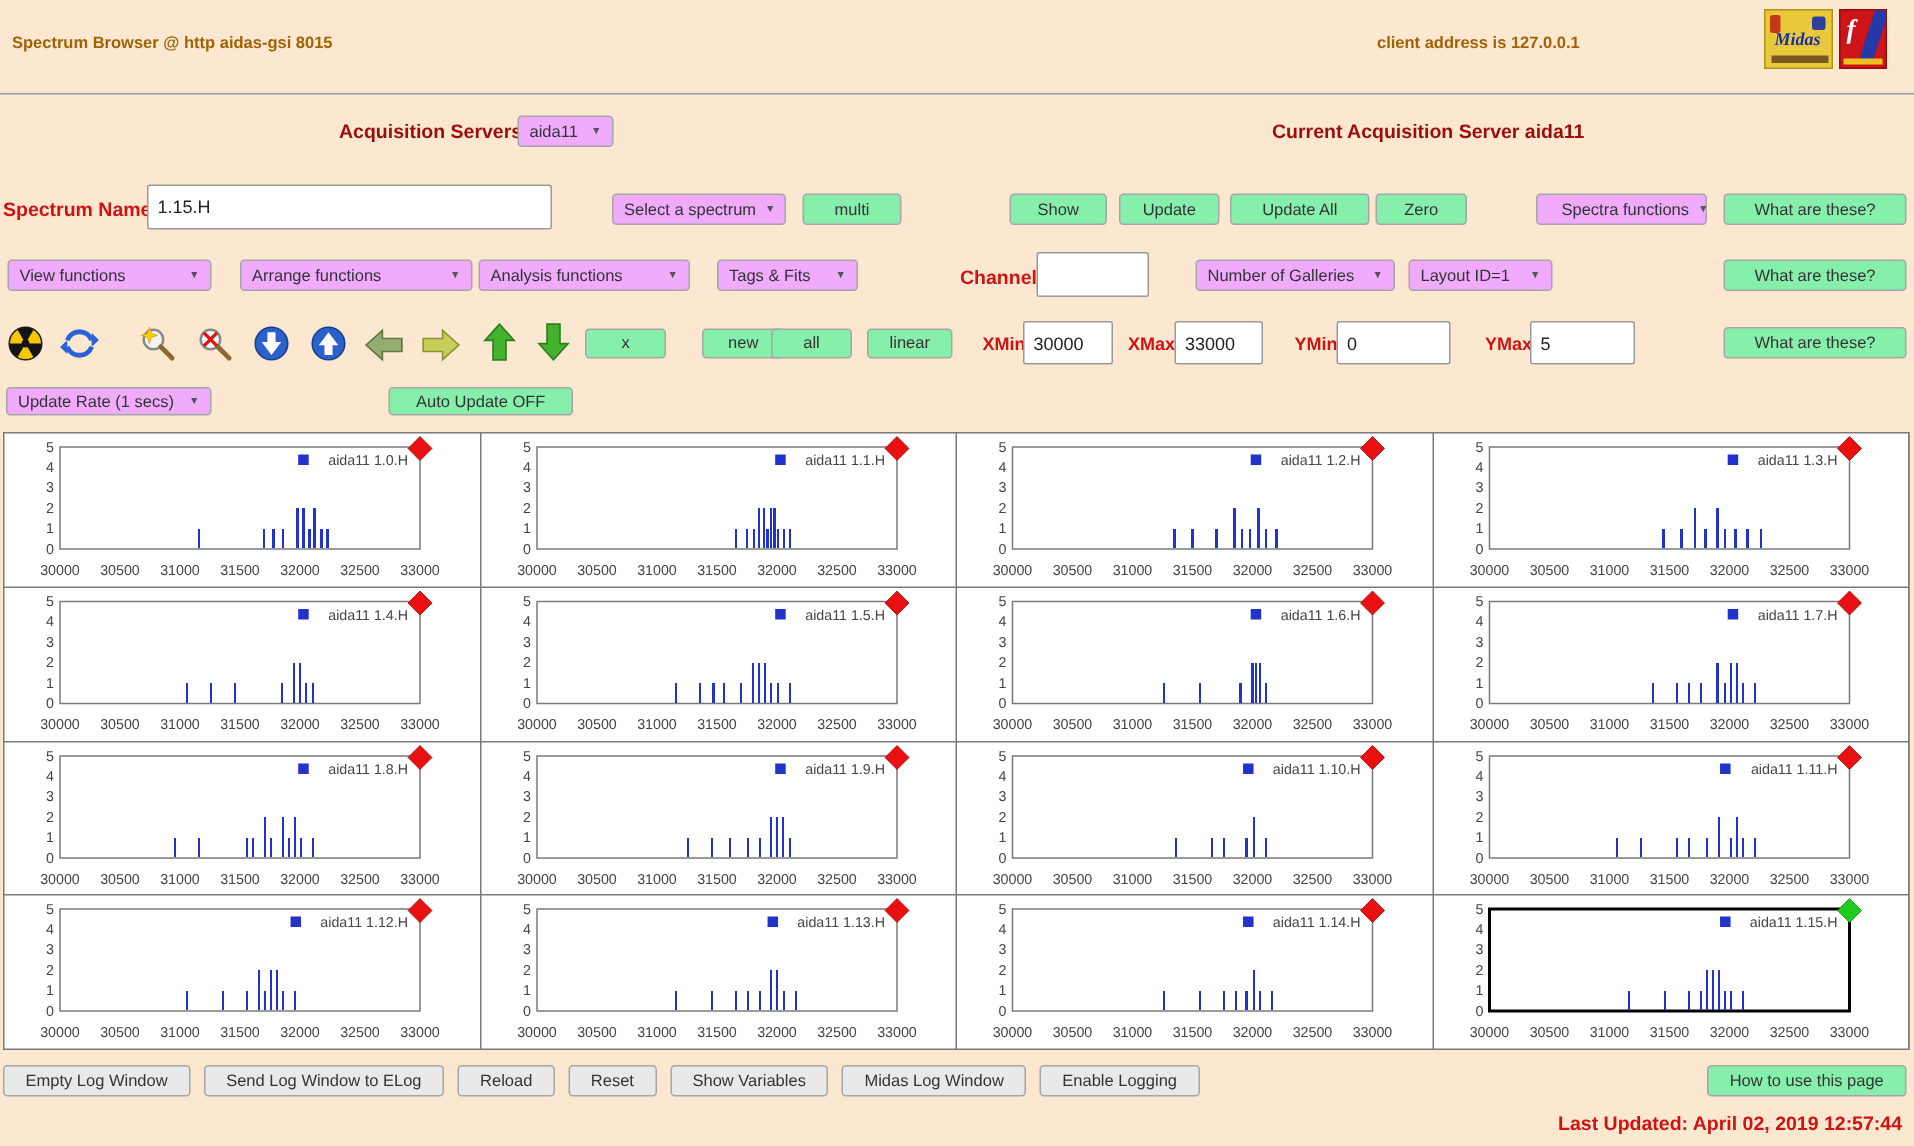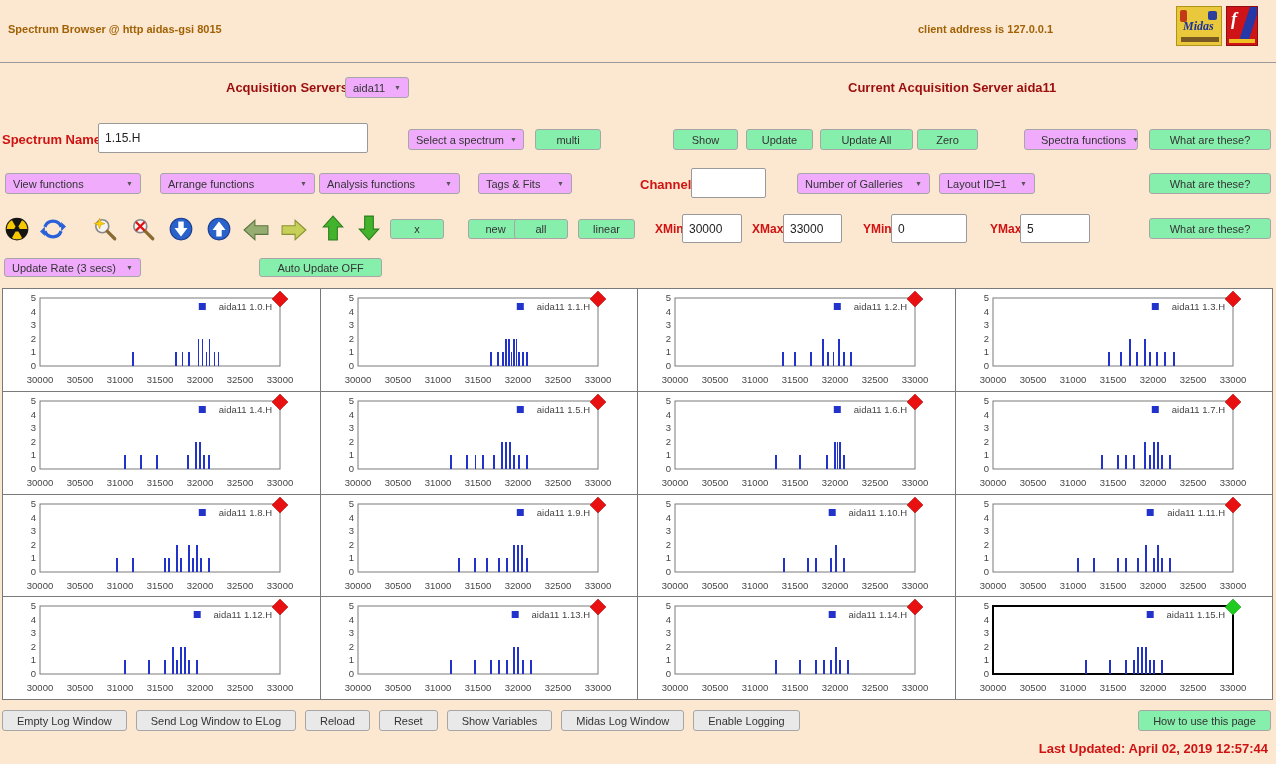--- a/index.html
+++ b/index.html
@@ -169,21 +169,21 @@
   <input class="inp" style="left: 682px; top: 214px; width: 60px; height: 29px;" value="30000">
   <div class="lbl-red" style="left:752px;top:222px;">XMax</div>
   <input class="inp" style="left: 783px; top: 214px; width: 59px; height: 29px;" value="33000">
   <div class="lbl-red" style="left:863px;top:222px;">YMin</div>
   <input class="inp" style="left: 891px; top: 214px; width: 76px; height: 29px;" value="0">
   <div class="lbl-red" style="left:990px;top:222px;">YMax</div>
   <input class="inp" style="left: 1020px; top: 214px; width: 70px; height: 29px;" value="5">
   <div class="btn" style="left:1149px;top:218px;width:122px;">What are these?</div>
 
   <div class="dd" style="left:4px;top:258px;width:137px;height:19px;">
-    <span>Update Rate (3 secs)</span>
+    <span>Update Rate (1 secs)</span>
     <span class="caret">▼</span>
   </div>
   <div class="btn" style="left:259px;top:258px;width:123px;height:19px;">Auto Update OFF</div>
 
   <div class="gallery">
       <div class="cell">
         <svg width="316" height="100">
           <rect x="36" y="8" width="240" height="68" fill="#ffffff" stroke="#7a7a7a" stroke-width="1"></rect>
           <text x="32" y="79" text-anchor="end">0</text>
           <text x="32" y="65.4" text-anchor="end">1</text>

